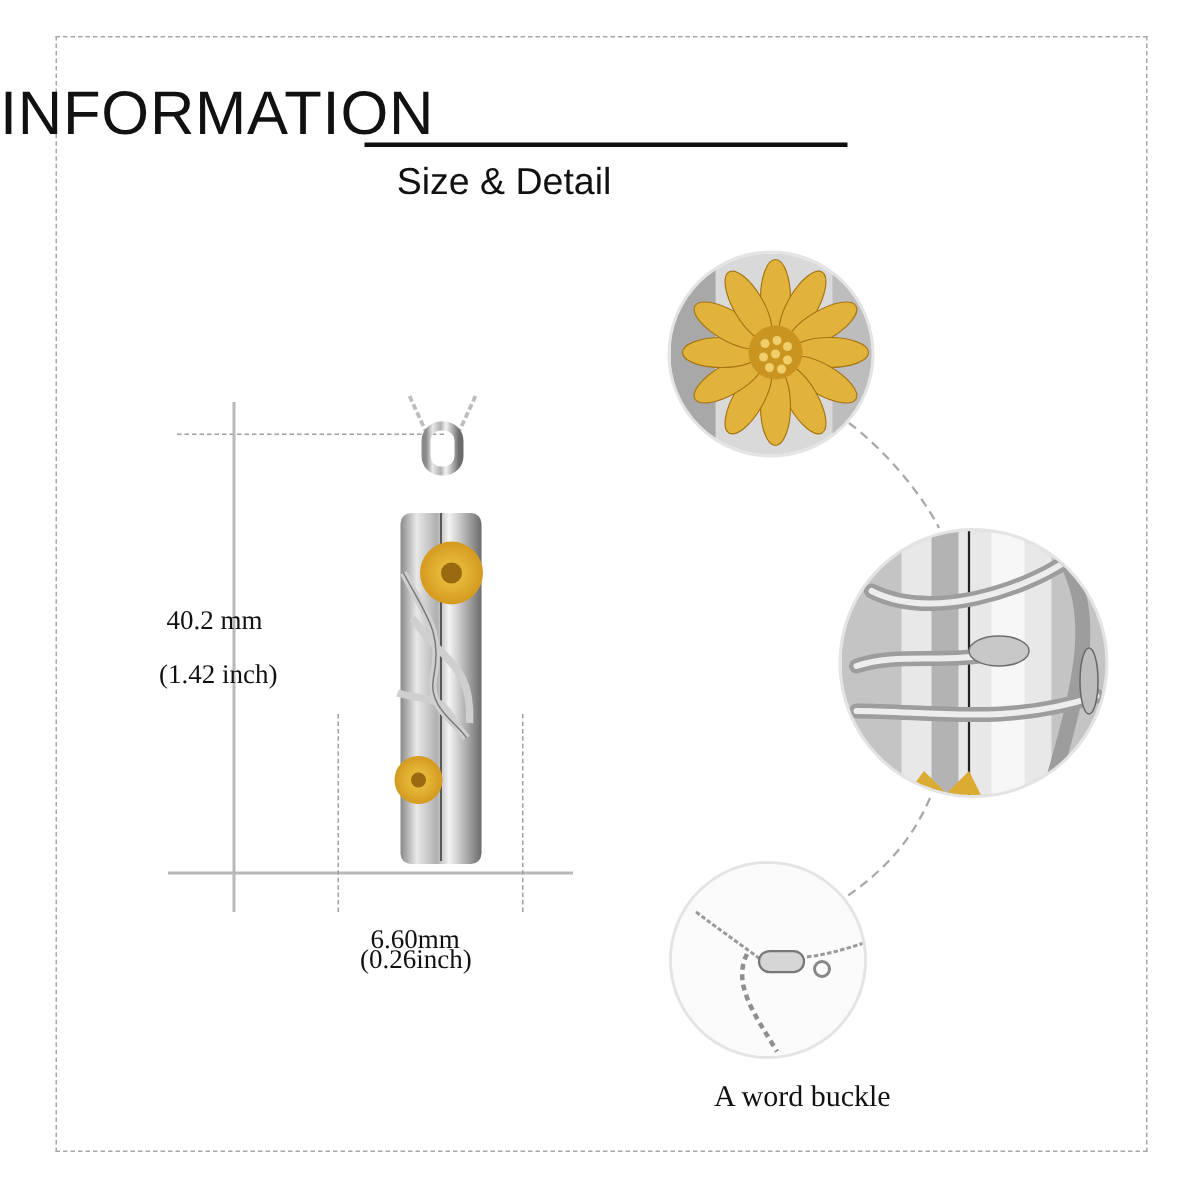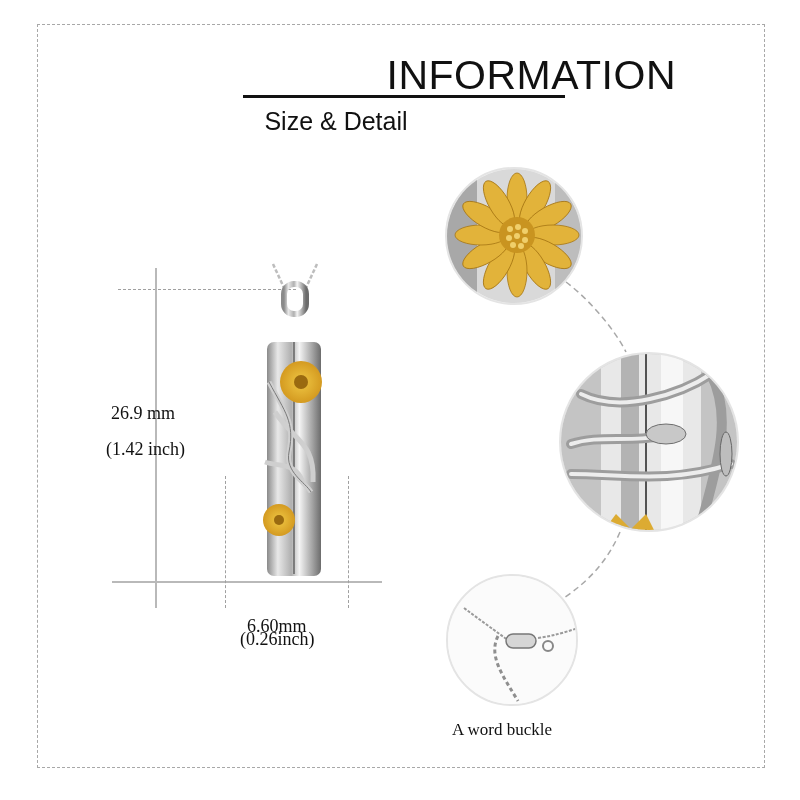--- a/index.html
+++ b/index.html
@@ -1,45 +1,45 @@
 <!DOCTYPE html>
 <html><head>
 <meta charset="utf-8">
 <style>
   html, body { margin:0; padding:0; background:#ffffff; }
   body { width:800px; height:800px; position:relative; overflow:hidden; font-family:"Liberation Sans", sans-serif; }
   .frame { position:absolute; left:37px; top:24px; width:728px; height:744px; border:1.5px dashed #a8a8a8; box-sizing:border-box; }
-  .title { position:absolute; left:0; width:676px; top:52px; text-align:right; font-family:"Liberation Sans", sans-serif; font-size:41px; color:#111; letter-spacing:0.5px; }
+  .title { position:absolute; left:0; width:676px; top:52px; text-align:left; font-family:"Liberation Sans", sans-serif; font-size:41px; color:#111; letter-spacing:0.5px; }
   .title-rule { position:absolute; left:243px; top:95px; width:322px; height:3px; background:#111; }
   .subtitle { position:absolute; left:0; width:672px; top:107px; text-align:center; font-family:"Liberation Sans", sans-serif; font-size:25px; color:#111; }
   .serif { font-family:"Liberation Serif", serif; color:#111; }
   .line { position:absolute; background:#b9b9b9; }
   .dash-h { position:absolute; height:0; border-top:1.5px dashed #a0a0a0; }
   .dash-v { position:absolute; width:0; border-left:1.5px dashed #a0a0a0; }
   .dim-text { position:absolute; font-size:18px; white-space:nowrap; }
   .circle { position:absolute; border-radius:50%; overflow:hidden; border:2px solid #e4e4e4; background:#f6f6f6; box-sizing:border-box; }
-  .caption { position:absolute; font-size:17px; white-space:nowrap; }
+  .caption { position:absolute; font-size:20px; white-space:nowrap;margin-left:24px; }
   svg { display:block; }
 </style>
 </head>
 <body>
 
 <div class="frame"></div>
 
 <div class="title">INFORMATION</div>
 <div class="title-rule"></div>
 <div class="subtitle">Size &amp; Detail</div>
 
 <div class="dash-h" style="left:118px; top:289px; width:178px;"></div>
 <div class="line" style="left:155px; top:268px; width:1.5px; height:340px;"></div>
 <div class="line" style="left:112px; top:581px; width:270px; height:1.5px;"></div>
 <div class="dash-v" style="left:225px; top:476px; height:132px;"></div>
 <div class="dash-v" style="left:348px; top:476px; height:132px;"></div>
 
-<div class="dim-text serif" style="left:111px; top:403px;">26.9 mm</div>
+<div class="dim-text serif" style="left:111px; top:403px;">40.2 mm</div>
 <div class="dim-text serif" style="left:106px; top:439px;">(1.42 inch)</div>
 <div class="dim-text serif" style="left:247px; top:616px;">6.60mm</div>
 <div class="dim-text serif" style="left:240px; top:629px;">(0.26inch)</div>
 
 <div style="position:absolute; left:255px; top:262px; width:80px; height:320px;">
   <svg width="80" height="320" viewBox="0 0 80 320">
     <defs>
       <linearGradient id="silv" x1="0" x2="1" y1="0" y2="0">
         <stop offset="0" stop-color="#8a8a8a"></stop>
         <stop offset="0.2" stop-color="#e8e8e8"></stop>

